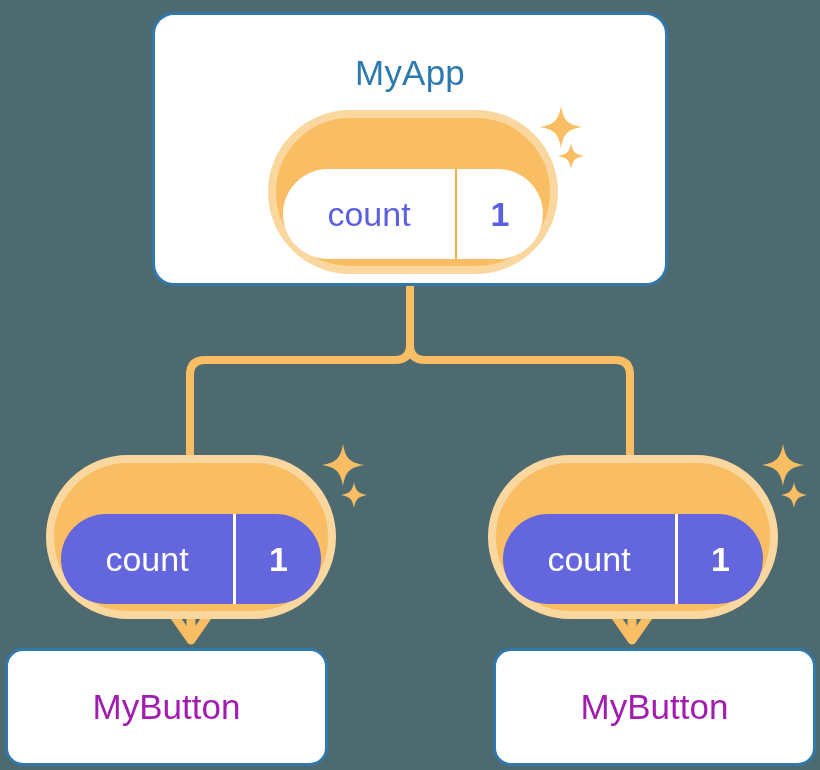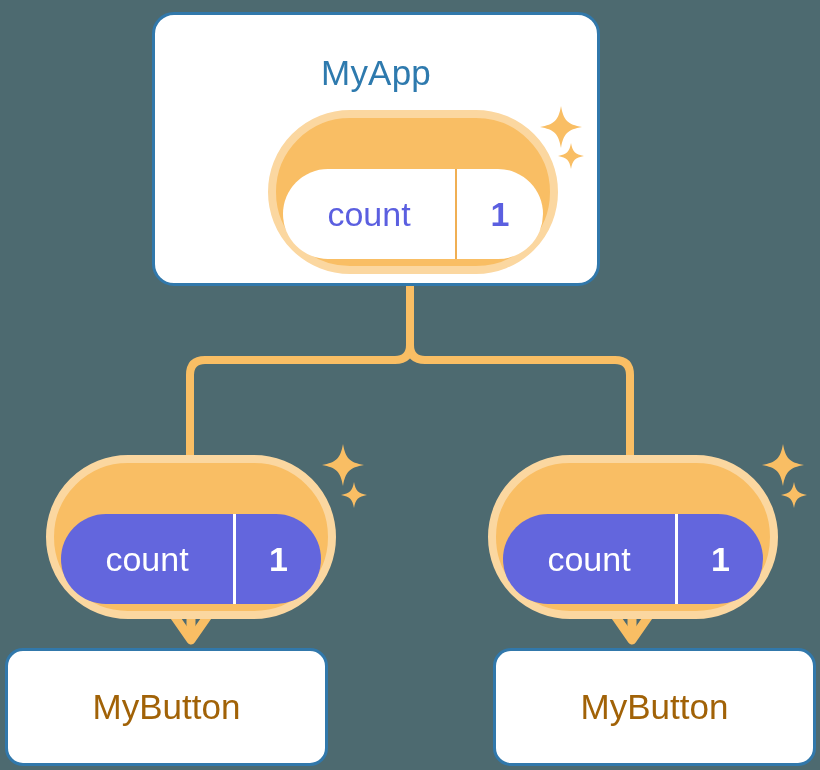--- a/index.html
+++ b/index.html
@@ -17,35 +17,35 @@
 
   
   .card{
     position:absolute;
     background:#FFFFFF;
     border:3px solid #3178AB;
     border-radius:18px;
     box-sizing:border-box;
     z-index:2;
   }
-  #app-card{left:152px;top:12px;width:448px;height:274px;border-radius:22px;}
+  #app-card{left:152px;top:12px;width:516px;height:274px;border-radius:22px;}
   #btn-card-left{left:5px;top:648px;width:323px;height:118px;}
   #btn-card-right{left:493px;top:648px;width:323px;height:118px;}
 
   .card-title{
     position:absolute;left:0;right:0;top:38px;
     text-align:center;
     color:#2E7AAE;
     font-size:35px;
     letter-spacing:0.2px;
   }
   .btn-label{
     position:absolute;left:0;right:0;top:0;bottom:0;
     display:flex;align-items:center;justify-content:center;
-    color:#a16207;
+    color:#a21caf;
     font-size:35px;
   }
 
   
   .pill-wrap{position:absolute;z-index:3;}
   .pill{
     position:relative;
     box-sizing:border-box;
     border:8px solid #FBD7A0;      
     border-radius:999px;

